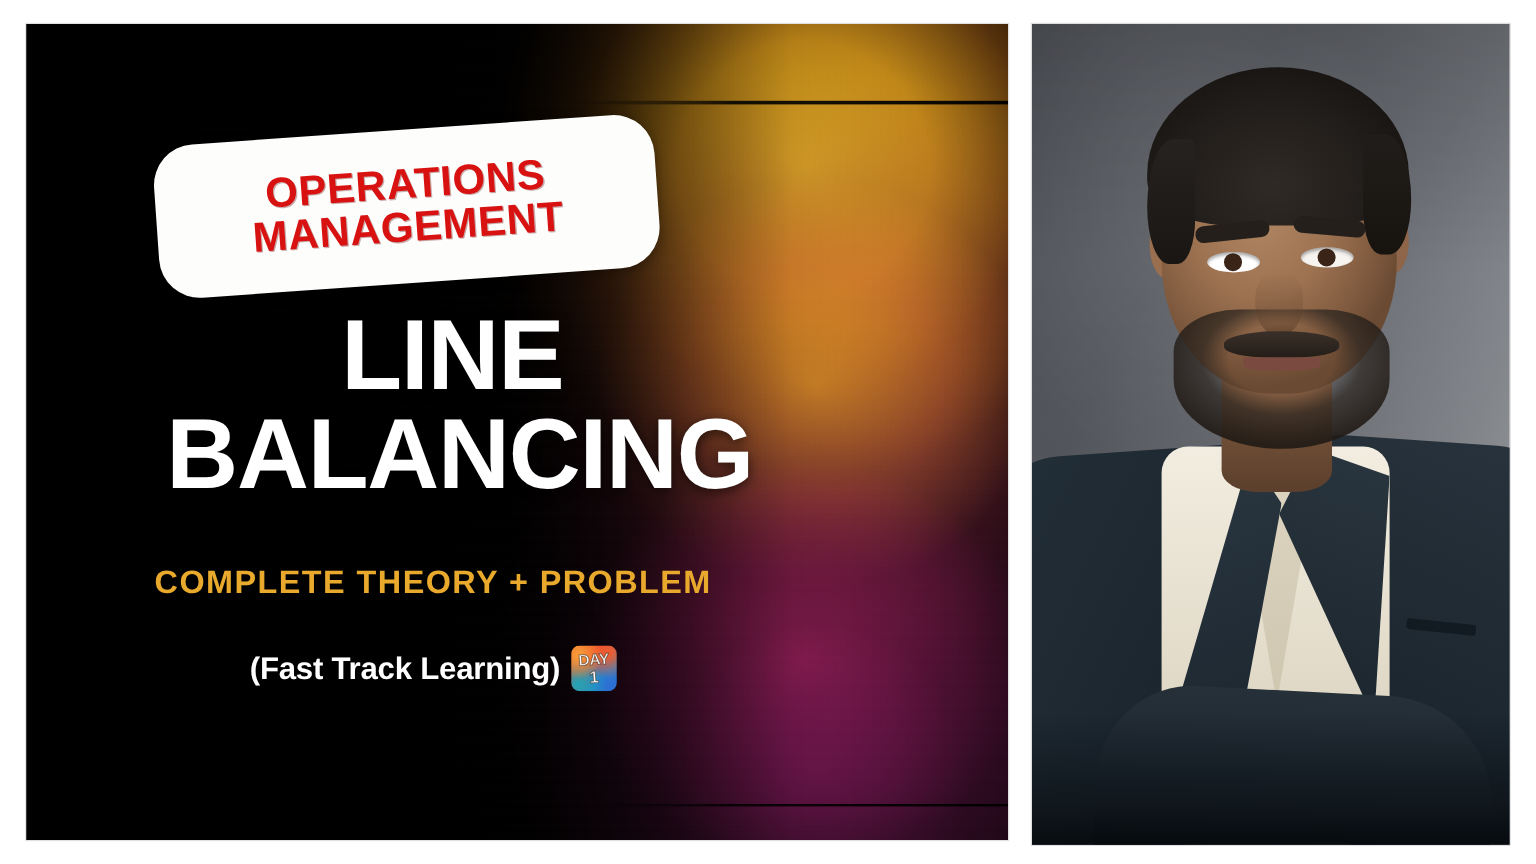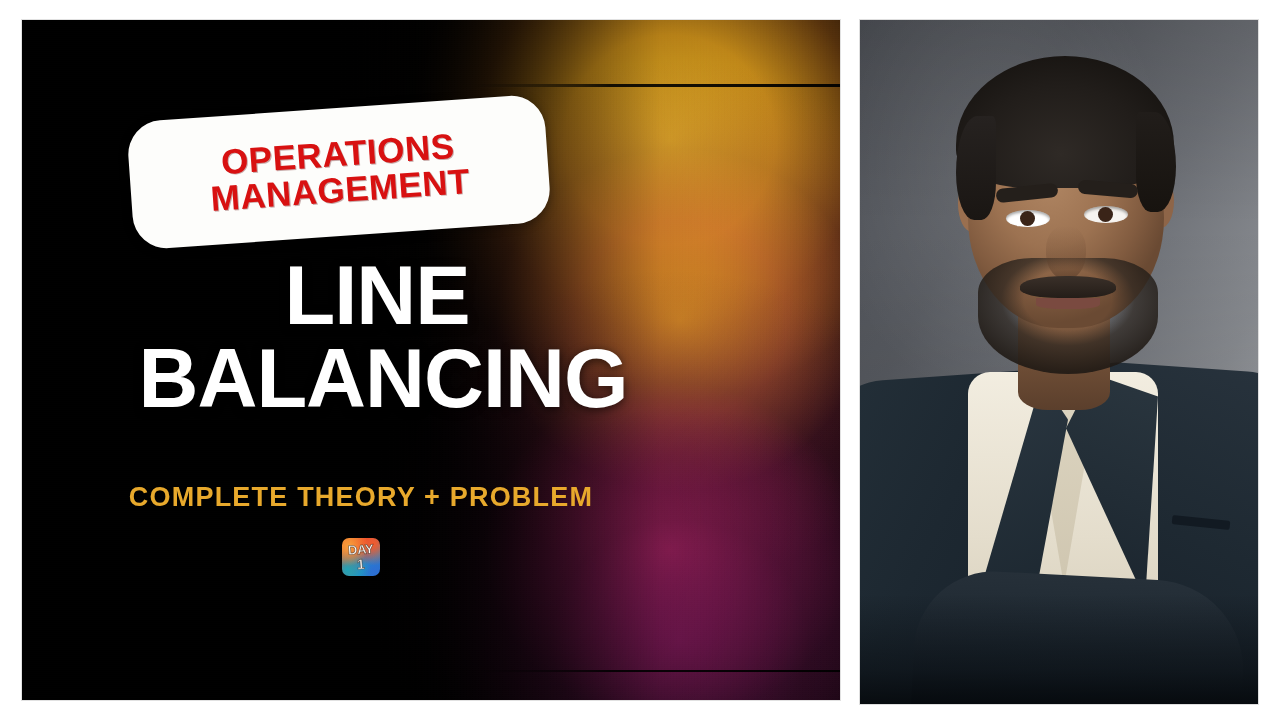--- a/index.html
+++ b/index.html
@@ -164,21 +164,21 @@
     font-size: 83px;
     letter-spacing: -1px;
     line-height: 1.04;
     text-shadow: 0 2px 10px rgba(0,0,0,0.6);
     padding-left: 12px;
   }
 
   #subtitle {
     position: absolute;
     left: 0;
-    top: 462px;
+    top: 450px;
     width: 100%;
     padding-right: 140px;
     box-sizing: border-box;
     text-align: center;
     color: #e8a92c;
     font-weight: 700;
     font-size: 27px;
     letter-spacing: 1.2px;
   }
 
@@ -429,20 +429,21 @@
     </div>
 
     <div id="title-block">
       <div id="title-line1">LINE</div>
       <div id="title-line2">BALANCING</div>
     </div>
 
     <div id="subtitle">COMPLETE THEORY + PROBLEM</div>
 
     <div id="tagline-row">
+      <span id="tagline-text">(Fast Track Learning)</span>
       <span id="day-badge">
         <span class="db-day">DAY</span>
         <span class="db-num">1</span>
       </span>
     </div>
   </div>
 
   <div id="photo-panel">
     <div id="photo-bg-shade" class="p"></div>
 

